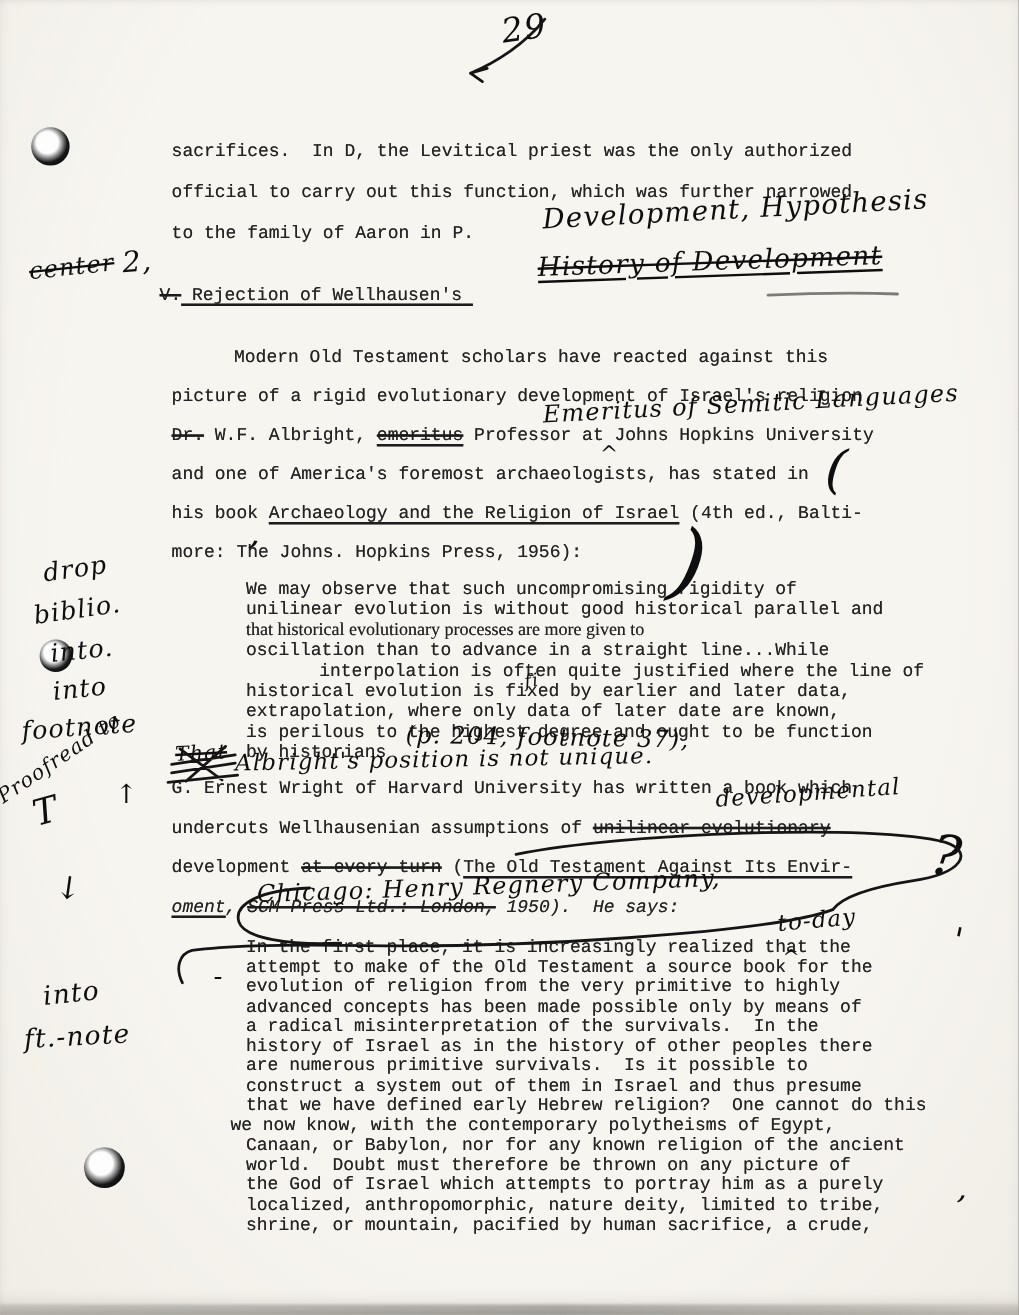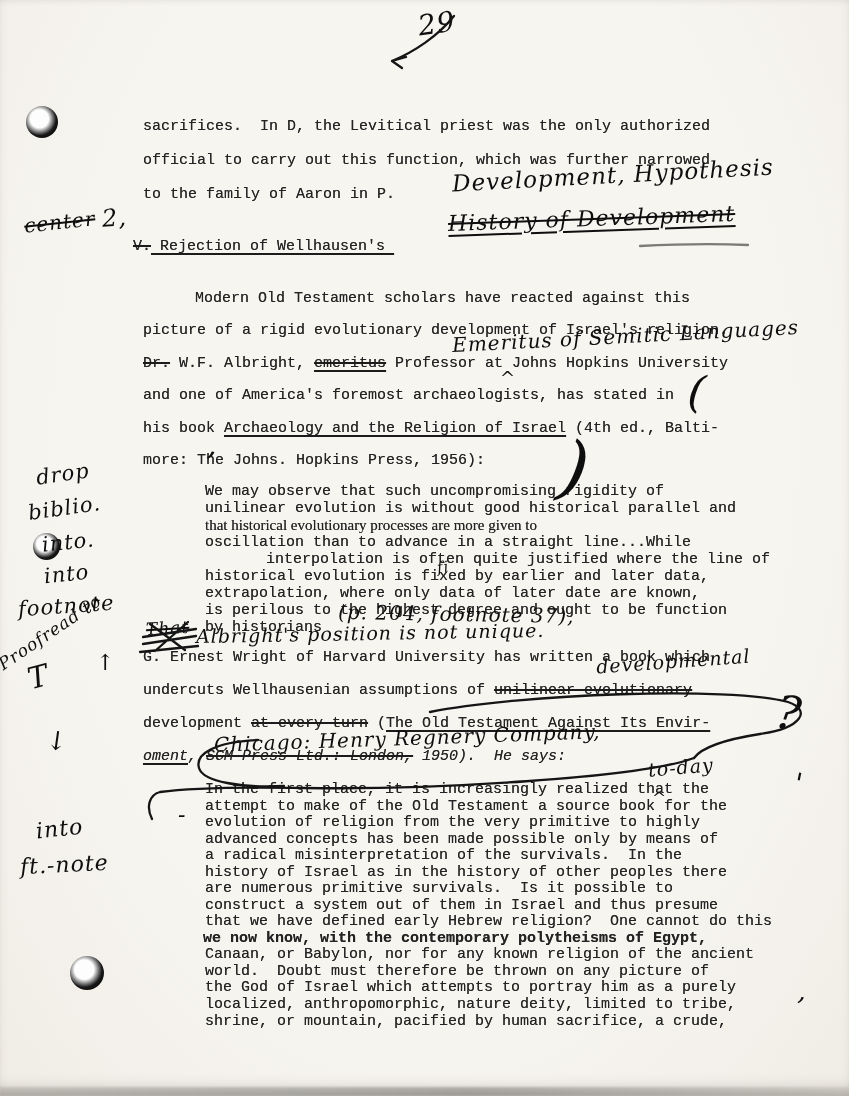--- a/index.html
+++ b/index.html
@@ -87,21 +87,21 @@
       <div class="tline" style="left: 143px; top: 749px; font-style: italic;"><span class="seg ul">oment</span><span class="seg">, </span><span class="seg del">SCM Press Ltd.: London,</span><span class="seg"> 1950).  He says:</span></div>
       <div class="tline" style="left: 205px; top: 782px;"><span class="seg">In the first place, it is increasingly realized that the</span></div>
       <div class="tline" style="left: 205px; top: 799px;"><span class="seg">attempt to make of the Old Testament a source book for the</span></div>
       <div class="tline" style="left: 205px; top: 815px;"><span class="seg">evolution of religion from the very primitive to highly</span></div>
       <div class="tline" style="left: 205px; top: 832px;"><span class="seg">advanced concepts has been made possible only by means of</span></div>
       <div class="tline" style="left: 205px; top: 848px;"><span class="seg">a radical misinterpretation of the survivals.  In the</span></div>
       <div class="tline" style="left: 205px; top: 865px;"><span class="seg">history of Israel as in the history of other peoples there</span></div>
       <div class="tline" style="left: 205px; top: 881px;"><span class="seg">are numerous primitive survivals.  Is it possible to</span></div>
       <div class="tline" style="left: 205px; top: 898px;"><span class="seg">construct a system out of them in Israel and thus presume</span></div>
       <div class="tline" style="left: 205px; top: 914px;"><span class="seg">that we have defined early Hebrew religion?  One cannot do this</span></div>
-      <div class="tline" style="left: 203px; top: 931px; font-weight: bold;"><span class="seg">we now know, with the contemporary polytheisms of Egypt,</span></div>
+      <div class="tline" style="left: 192px; top: 931px;"><span class="seg">we now know, with the contemporary polytheisms of Egypt,</span></div>
       <div class="tline" style="left: 205px; top: 947px;"><span class="seg">Canaan, or Babylon, nor for any known religion of the ancient</span></div>
       <div class="tline" style="left: 205px; top: 964px;"><span class="seg">world.  Doubt must therefore be thrown on any picture of</span></div>
       <div class="tline" style="left: 205px; top: 980px;"><span class="seg">the God of Israel which attempts to portray him as a purely</span></div>
       <div class="tline" style="left: 205px; top: 997px;"><span class="seg">localized, anthropomorphic, nature deity, limited to tribe,</span></div>
       <div class="tline" style="left: 205px; top: 1014px;"><span class="seg">shrine, or mountain, pacified by human sacrifice, a crude,</span></div>
     </div>
   <div id="hand-layer">
       <div class="hand" style="left: 418px; top: 10px; font-size: 28px; transform: rotate(-8deg);">29</div>
       <div class="hand del" style="left: 24px; top: 212px; font-size: 20px; transform: rotate(-6deg);">center</div>
       <div class="hand" style="left: 102px; top: 206px; font-size: 24px; transform: rotate(-4deg);">2,</div>

